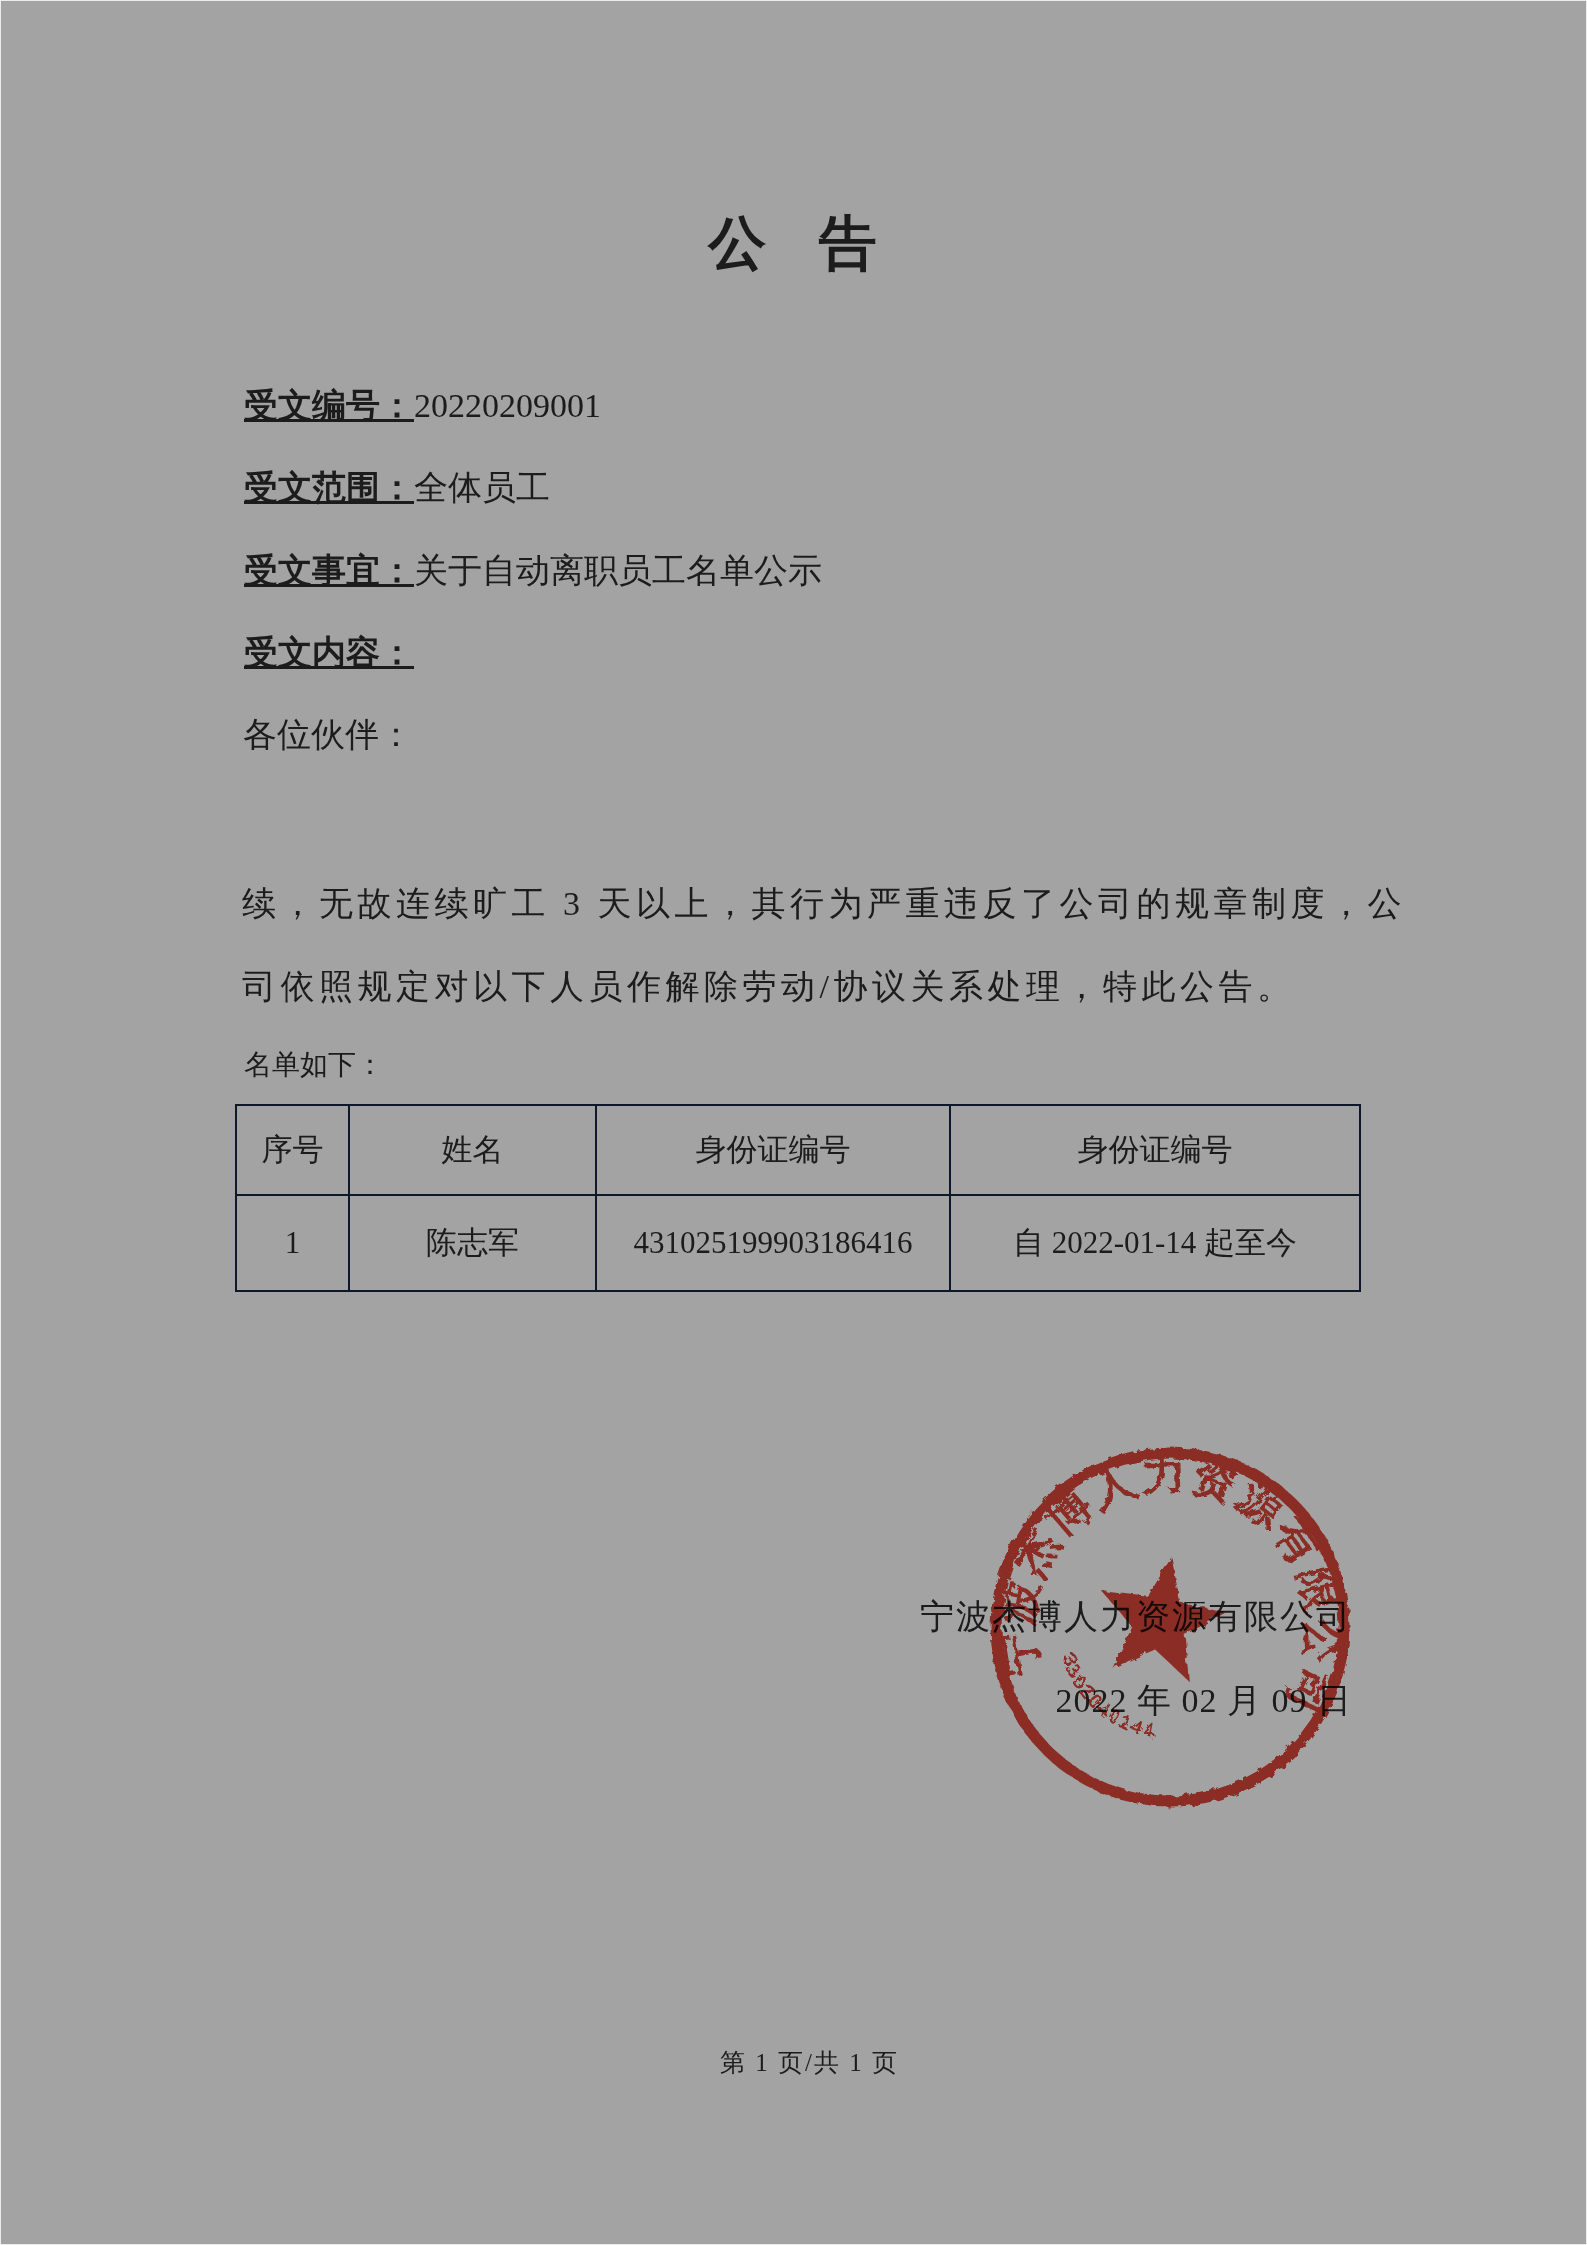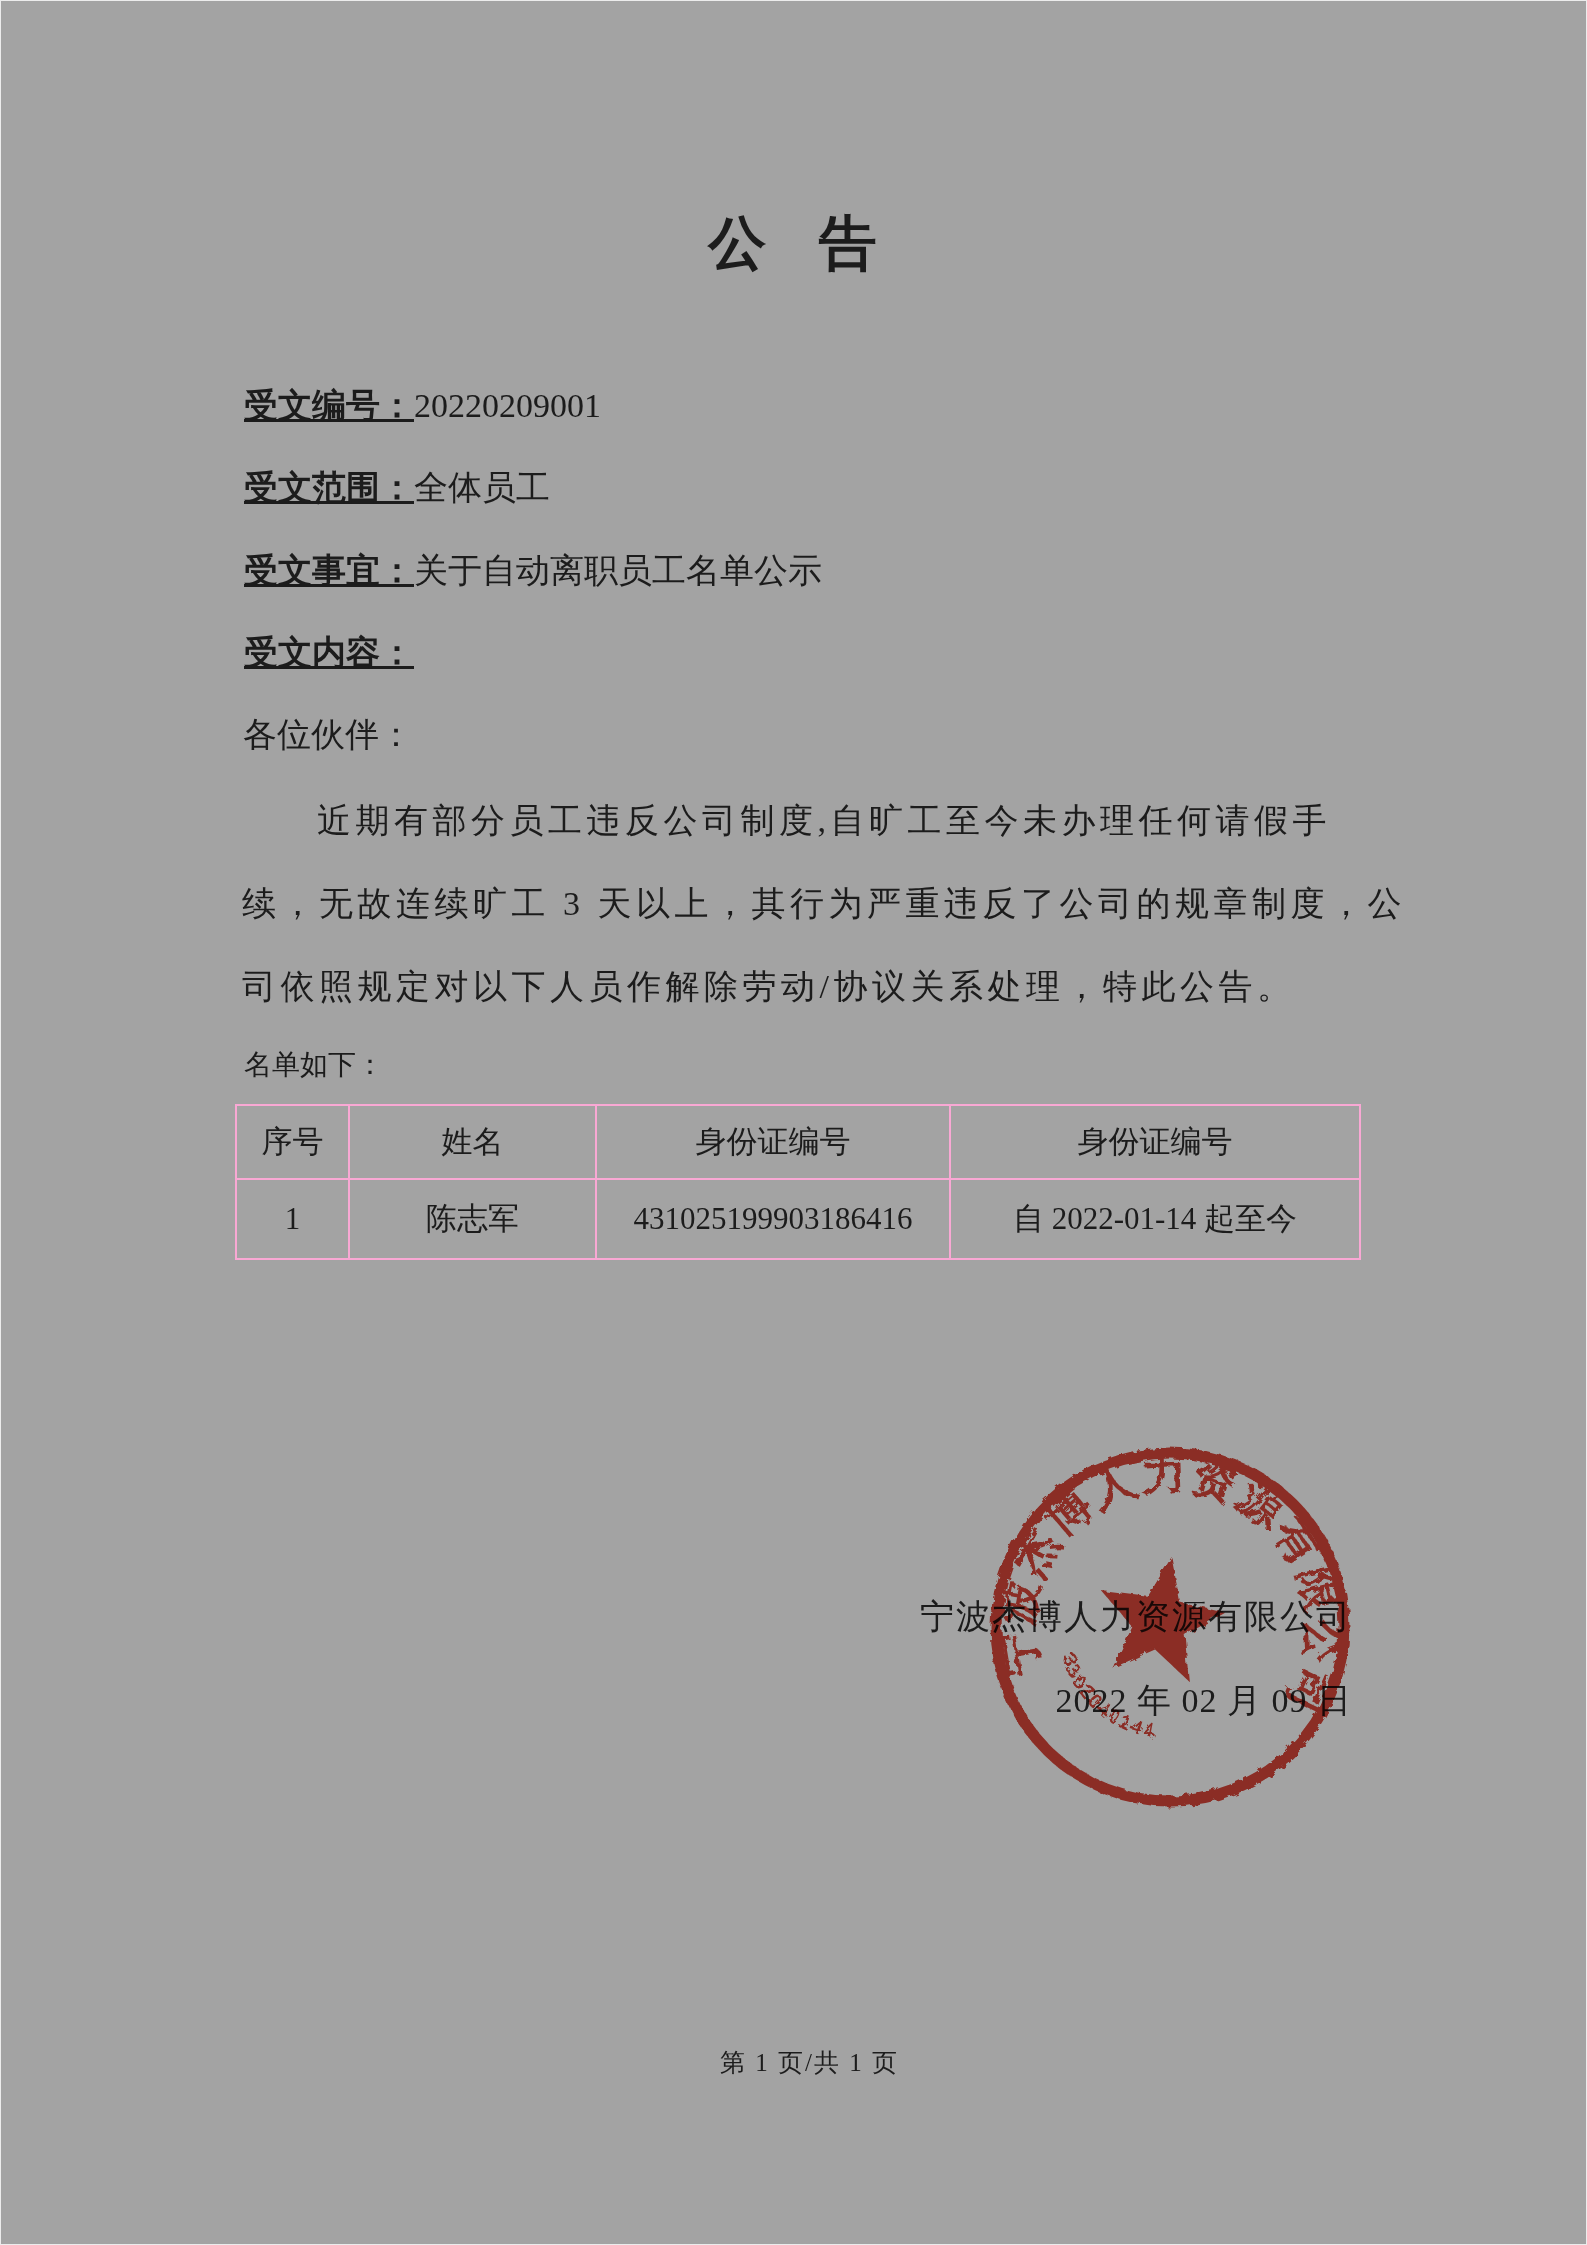--- a/index.html
+++ b/index.html
@@ -32,24 +32,24 @@
   .p0{top:798px;padding-left:75px;}
   .p1{top:881px;}
   .p2{top:964px;}
   .list-heading{position:absolute;left:244px;top:1046px;font-size:28px;font-weight:normal;}
   .roster{
     position:absolute;left:235px;top:1104px;width:1124px;
     border-collapse:collapse;table-layout:fixed;
     font-size:31px;
   }
   .roster th,.roster td{
-    border:2px solid #f9a8d4;
+    border:2px solid #0f172a;
     text-align:center;vertical-align:middle;
     font-weight:normal;
-    padding:0;
+    padding:8px;
   }
   .roster th{height:72px;}
   .roster td{height:78px;}
   .col-no{width:113px;} .col-name{width:247px;} .col-id{width:354px;} .col-time{width:410px;}
   .sig-company{
     position:absolute;right:235px;top:1594px;
     font-size:34px;letter-spacing:2px;white-space:nowrap;
   }
   .sig-date{
     position:absolute;right:235px;top:1678px;
@@ -89,21 +89,20 @@
   </div>
   <div class="field-line f2">
     <span class="field-label">受文事宜：</span><span class="field-value">关于自动离职员工名单公示</span>
   </div>
   <div class="field-line f3">
     <span class="field-label">受文内容：</span><span class="field-value"></span>
   </div>
 
   <div class="salutation">各位伙伴：</div>
 
-  <div class="para-line p0">近期有部分员工违反公司制度,自旷工至今未办理任何请假手</div>
   <div class="para-line p1">续，无故连续旷工 3 天以上，其行为严重违反了公司的规章制度，公</div>
   <div class="para-line p2">司依照规定对以下人员作解除劳动/协议关系处理，特此公告。</div>
 
   <div class="list-heading">名单如下：</div>
 
   <table class="roster">
     <colgroup>
       <col class="col-no">
         <col class="col-name">
         <col class="col-id">

